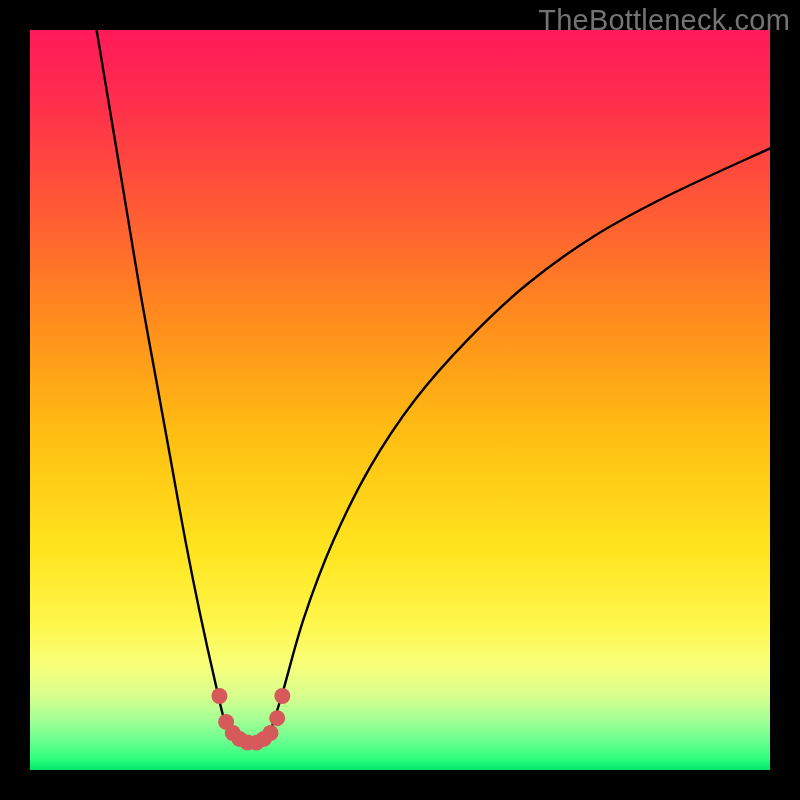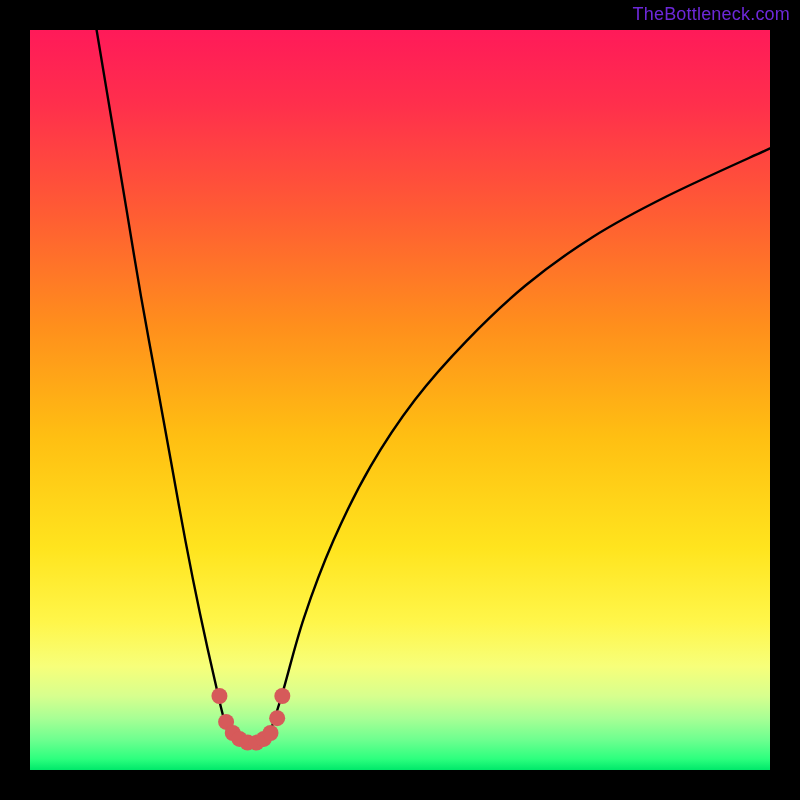--- a/index.html
+++ b/index.html
@@ -21,22 +21,22 @@
   .plot {
     position: absolute;
     left: 30px; top: 30px;
     width: 740px; height: 740px;
     overflow: hidden;
   }
   .watermark {
     position: absolute;
     top: 4px;
     right: 10px;
-    color: #6d28d9;
-    font-size: 18px;
+    color: #737373;
+    font-size: 29px;
     font-weight: 500;
     letter-spacing: 0.2px;
     z-index: 5;
   }
   svg { display: block; }
 </style>
 </head>
 <body>
 
 <div class="frame">

